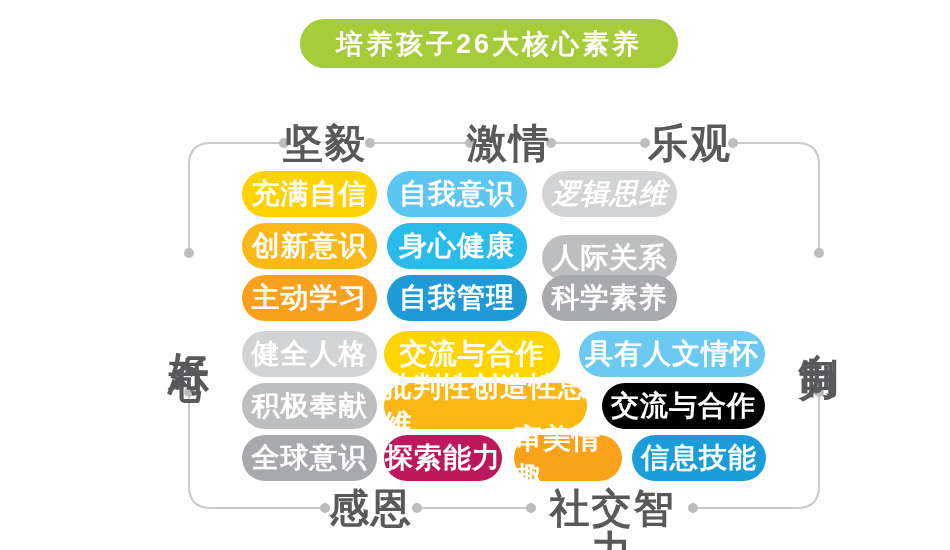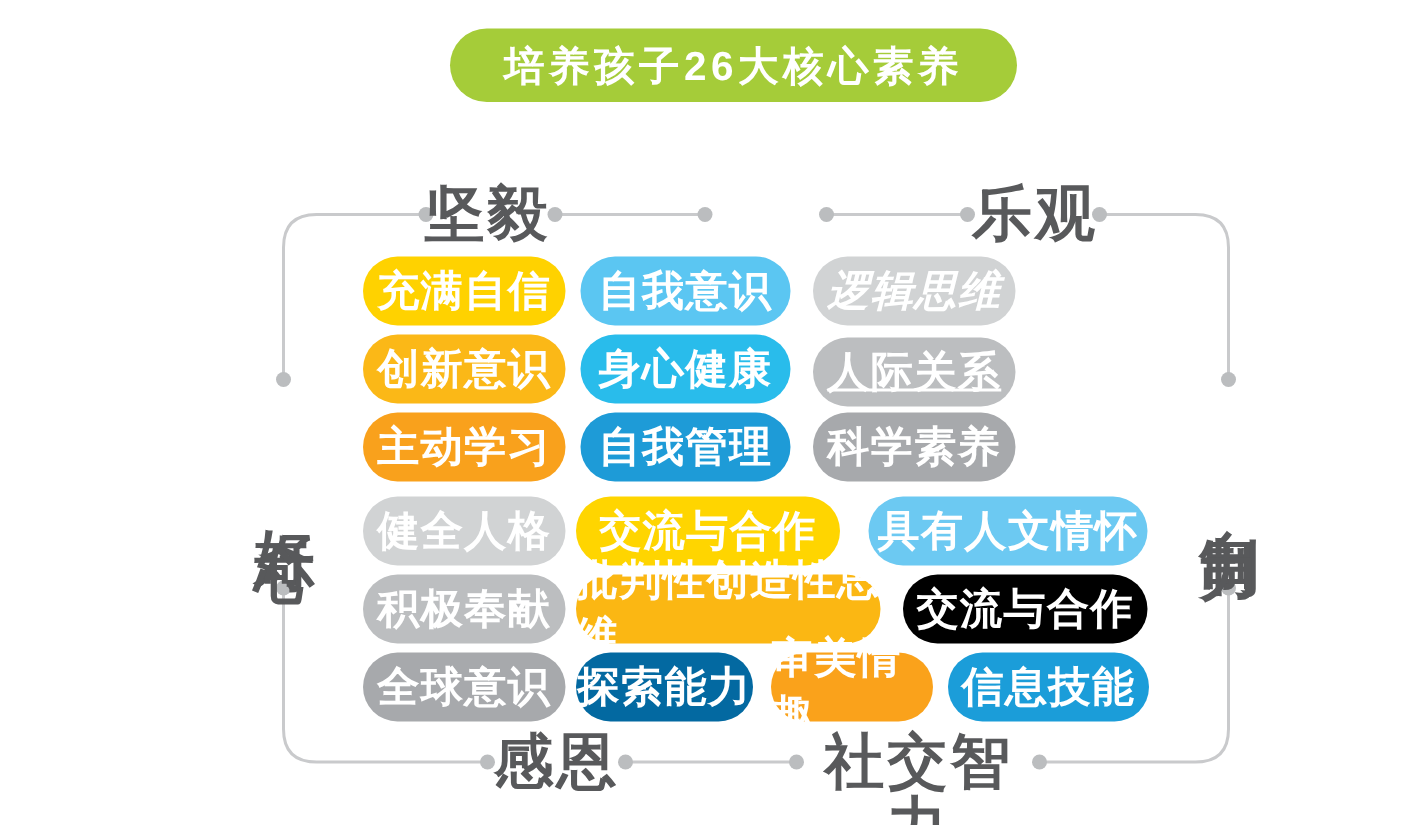--- a/index.html
+++ b/index.html
@@ -57,41 +57,42 @@
       <circle cx="293" cy="508" r="5"></circle>
         <circle cx="385" cy="508" r="5"></circle>
       <circle cx="499" cy="508" r="5"></circle>
         <circle cx="661" cy="508" r="5"></circle>
     </g>
   </svg>
 
   <div class="title-pill" style="background:#a5cc39">培养孩子26大核心素养</div>
 
   <div class="edge-label" style="left:249px;top:122px;width:88px">坚毅</div>
+  <div class="edge-label" style="left:433px;top:122px;width:88px">激情</div>
   <div class="edge-label" style="left:614px;top:122px;width:88px">乐观</div>
   <div class="edge-label vertical" style="left:135px;top:262px">好奇心</div>
   <div class="edge-label vertical" style="left:765px;top:262px">自制力</div>
   <div class="edge-label" style="left:295px;top:487px;width:88px">感恩</div>
   <div class="edge-label" style="left:508px;top:487px;width:145px">社交智力</div>
 
   <div id="pill-layer">
       <div class="pill" style="left: 210px; top: 171px; width: 135px; background: rgb(255, 210, 0);">充满自信</div>
       <div class="pill" style="left: 355px; top: 171px; width: 140px; background: rgb(91, 198, 242);">自我意识</div>
       <div class="pill" style="left: 510px; top: 171px; width: 135px; background: rgb(209, 211, 212); font-style: italic;">逻辑思维</div>
       <div class="pill" style="left: 210px; top: 223px; width: 135px; background: rgb(251, 184, 23);">创新意识</div>
       <div class="pill" style="left: 355px; top: 223px; width: 140px; background: rgb(41, 188, 235);">身心健康</div>
-      <div class="pill" style="left: 510px; top: 225px; width: 135px; background: rgb(188, 190, 192); text-decoration: underline;">人际关系</div>
+      <div class="pill" style="left: 510px; top: 235px; width: 135px; background: rgb(188, 190, 192);">人际关系</div>
       <div class="pill" style="left: 210px; top: 275px; width: 135px; background: rgb(249, 161, 28);">主动学习</div>
       <div class="pill" style="left: 355px; top: 275px; width: 140px; background: rgb(30, 155, 215); text-align: right;">自我管理</div>
       <div class="pill" style="left: 510px; top: 275px; width: 135px; background: rgb(167, 169, 172);">科学素养</div>
       <div class="pill" style="left: 210px; top: 331px; width: 135px; background: rgb(209, 211, 212);">健全人格</div>
       <div class="pill" style="left: 352px; top: 331px; width: 176px; background: rgb(255, 213, 0);">交流与合作</div>
       <div class="pill" style="left: 547px; top: 331px; width: 186px; background: rgb(108, 201, 242);">具有人文情怀</div>
       <div class="pill" style="left: 210px; top: 383px; width: 135px; background: rgb(188, 190, 192);">积极奉献</div>
       <div class="pill" style="left: 352px; top: 383px; width: 203px; background: rgb(251, 183, 19);">批判性创造性思维</div>
       <div class="pill" style="left: 570px; top: 383px; width: 163px; background: #000000;">交流与合作</div>
       <div class="pill" style="left: 210px; top: 435px; width: 135px; background: rgb(167, 169, 172);">全球意识</div>
-      <div class="pill" style="left: 352px; top: 435px; width: 118px; background: #0369a1;">探索能力</div>
+      <div class="pill" style="left: 352px; top: 435px; width: 118px; background: #be185d;">探索能力</div>
       <div class="pill" style="left: 482px; top: 435px; width: 108px; background: rgb(250, 162, 27);">审美情趣</div>
       <div class="pill" style="left: 600px; top: 435px; width: 134px; background: rgb(27, 157, 217);">信息技能</div>
     </div>
 
 </div>
 
 </body></html>

